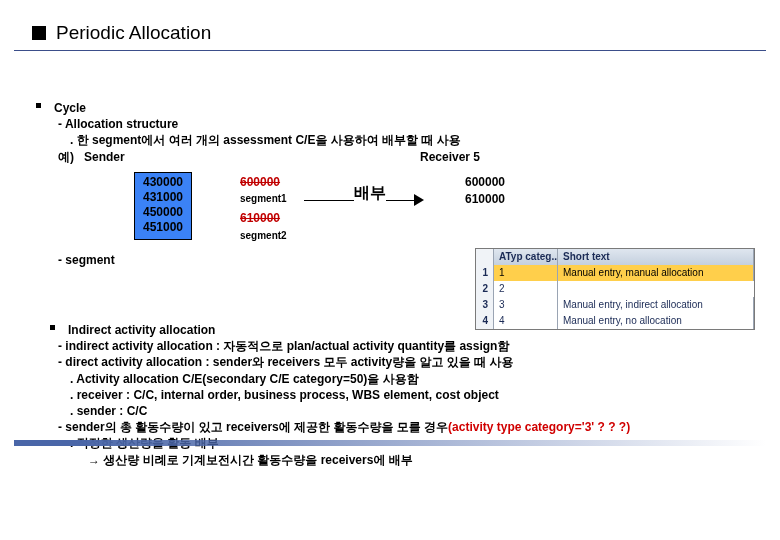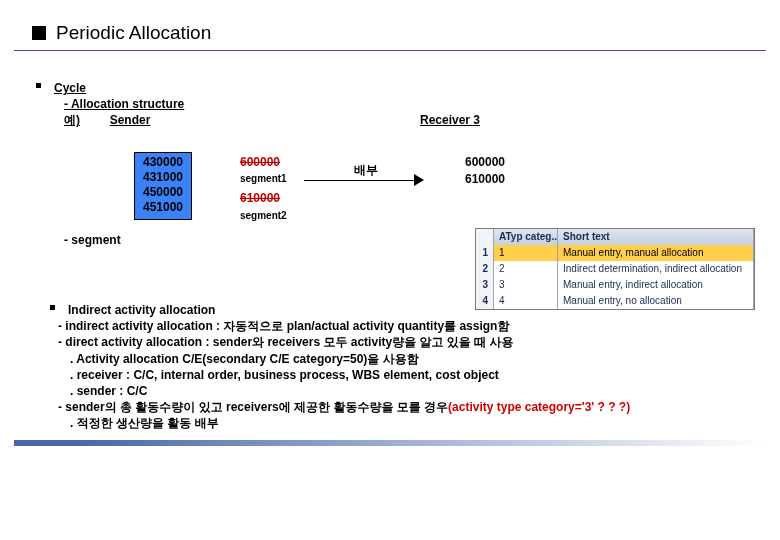--- a/index.html
+++ b/index.html
@@ -36,36 +36,35 @@
     position: absolute;
     left: 14px;
     right: 14px;
     top: 50px;
     height: 0;
     border-top: 1px solid #3b4e8a;
   }
   .body {
     position: absolute;
     left: 40px;
-    top: 80px;
+    top: 100px;
     right: 20px;
     font-size: 12px;
     line-height: 1.35;
-    text-decoration: underline;
   }
   .bullet {
     position: absolute;
     left: -4px;
     top: 3px;
     width: 5px;
     height: 5px;
     background: #000;
   }
   .b1-line { margin-left: 14px; }
-  .b2-line { margin-left: 24px; }
+  .b2-line { margin-left: 18px; }
   .b3-line { margin-left: 30px; }
   .bold { font-weight: 700; }
 
   .ex-row {
     display: flex;
     align-items: flex-start;
   }
   .ex-label { width: 26px; }
   .ex-spacer { flex: 1; }
 
@@ -115,21 +114,21 @@
     width: 0; height: 0;
     border-left: 10px solid #000;
     border-top: 6px solid transparent;
     border-bottom: 6px solid transparent;
   }
   .arrow-label {
     position: absolute;
     left: 50px;
     top: 2px;
     font-weight: 700;
-    font-size: 12px;
+    font-size: 16px;
     background: #fff;
   }
   .recv-block {
     position: absolute;
     left: 425px;
     top: 74px;
     font-size: 12px;
   }
   .recv-box { line-height: 1.45; font-weight: 700; }
 
@@ -195,26 +194,27 @@
   </div>
   <div class="divider"></div>
 
   <div class="body">
 
     <div style="position:relative;">
       <span class="bullet"></span>
       <div class="b1-line bold">Cycle</div>
     </div>
     <div class="b2-line bold">- Allocation structure</div>
+    <div class="b3-line bold">. 한 segment에서 여러 개의 assessment C/E을 사용하여 배부할 때 사용</div>
 
     <div class="b2-line bold ex-row">
       <span class="ex-label">예)</span>
-      <span style="width:80px; text-align:center;">Sender</span>
+      <span style="width:80px; ">Sender</span>
       <span class="ex-spacer"></span>
-      <span style="width:120px;">Receiver 3</span>
+      <span style="width:120px;">Receiver 5</span>
       <span style="width:220px;"></span>
     </div>
 
     <div class="sender-block">
       <div class="sender-box bold">
         <div>430000</div>
         <div>431000</div>
         <div>450000</div>
         <div>451000</div>
       </div>
@@ -255,21 +255,20 @@
         <div class="c-b">Short text</div>
       </div>
       <div class="tbl-row sel">
         <div class="c-idx">1</div>
         <div class="c-a">1</div>
         <div class="c-b">Manual entry, manual allocation</div>
       </div>
       <div class="tbl-row">
         <div class="c-idx">2</div>
         <div class="c-a">2</div>
-        <div class="c-b">Indirect determination, indirect allocation</div>
       </div>
       <div class="tbl-row">
         <div class="c-idx">3</div>
         <div class="c-a">3</div>
         <div class="c-b">Manual entry, indirect allocation</div>
       </div>
       <div class="tbl-row">
         <div class="c-idx">4</div>
         <div class="c-a">4</div>
         <div class="c-b">Manual entry, no allocation</div>
@@ -283,18 +282,19 @@
       </div>
       <div class="b2-line bold">- indirect activity allocation : 자동적으로 plan/actual activity quantity를 assign함</div>
       <div class="b2-line bold">- direct activity allocation : sender와 receivers 모두 activity량을 알고 있을 때 사용</div>
       <div class="b3-line bold">. Activity allocation C/E(secondary C/E category=50)을 사용함</div>
       <div class="b3-line bold">. receiver : C/C, internal order, business process, WBS element, cost object</div>
       <div class="b3-line bold">. sender : C/C</div>
       <div class="b2-line bold">
         <span>- sender의 총 활동수량이 있고 receivers에 제공한 활동수량을 모를 경우</span><span class="red">(activity type category='3' ? ? ?)</span>
       </div>
       <div class="b3-line bold">. 적정한 생산량을 활동 배부</div>
+      <div class="b2-line bold" style="margin-left:48px;">→ 생산량 비례로 기계보전시간 활동수량을 receivers에 배부</div>
     </div>
 
   </div>
 
   <div class="footer-grad"></div>
 </div>
 
 </body></html>

